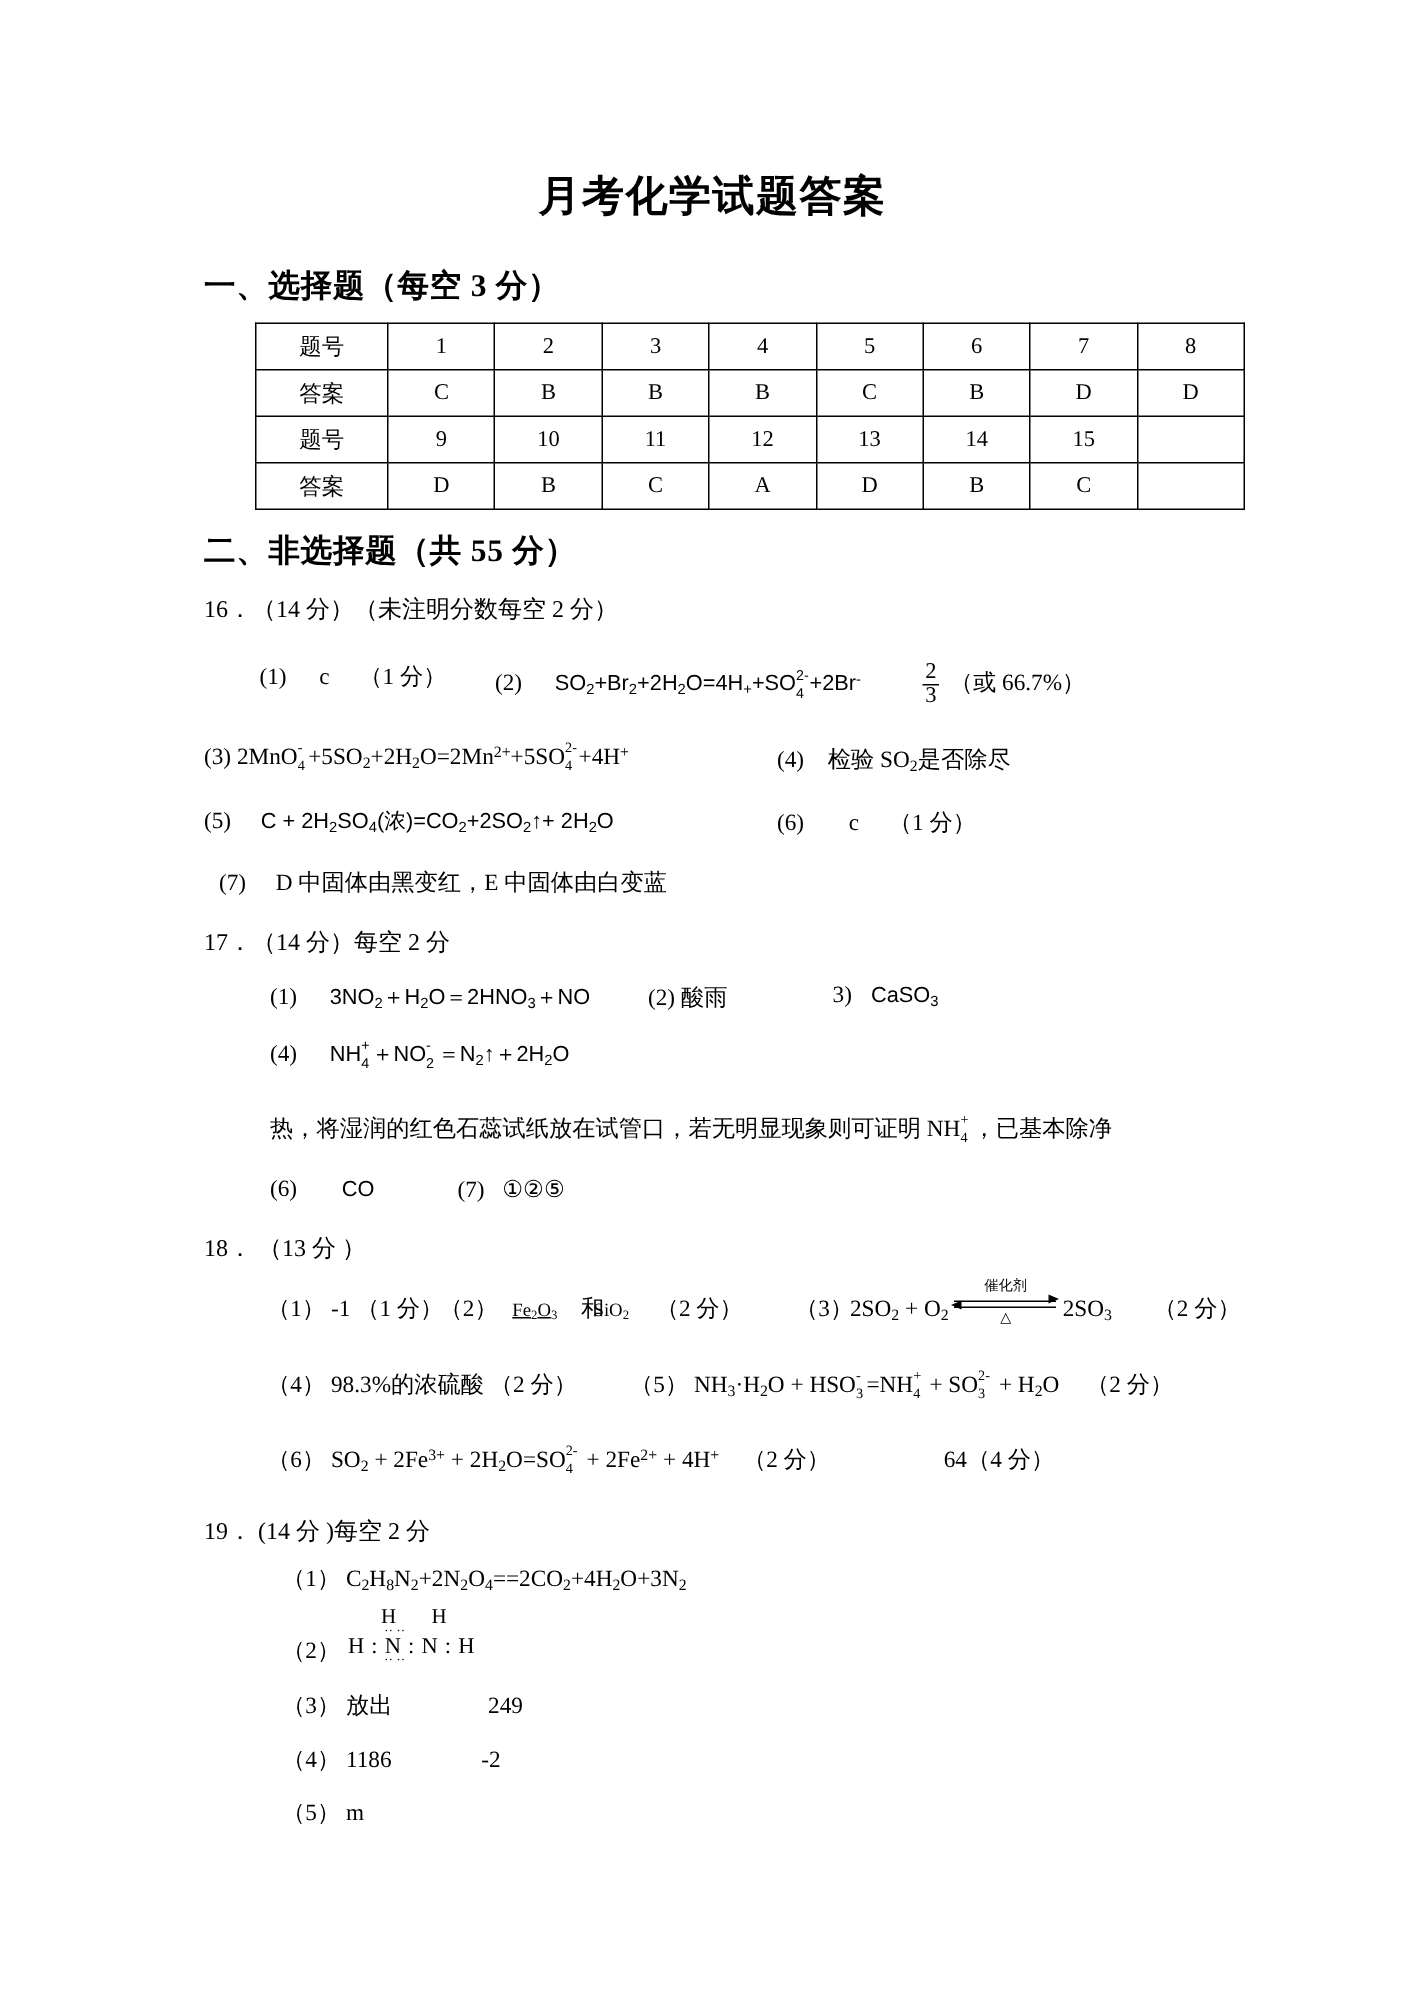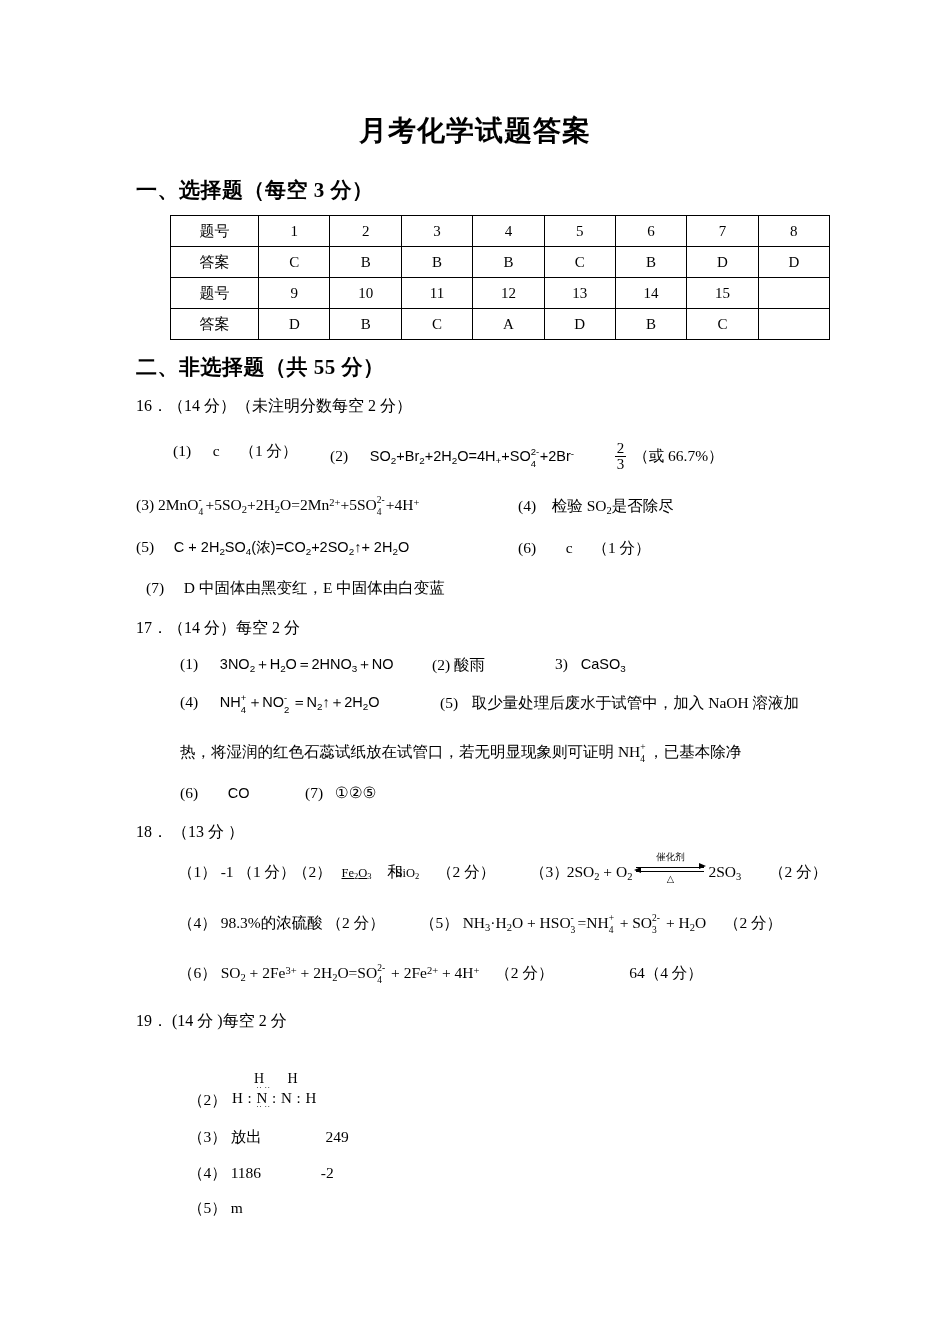--- a/index.html
+++ b/index.html
@@ -341,25 +341,20 @@
     <span style="display:inline-block;width:5px;"></span>
     <span class="sans">CaSO<sub>3</sub></span>
   </div>
 
   <div class="line" style="left:180px; top:693px;">
     <span>(4)</span>
     <span style="display:inline-block;width:14px;"></span>
     <span class="sans">NH<span class="ion"><span class="sp">+</span><span class="sb">4</span></span><span style="display:inline-block;width:7px;"></span>＋NO<span class="ion"><span class="sp">-</span><span class="sb">2</span></span><span style="display:inline-block;width:8px;"></span>＝N<sub>2</sub>↑＋2H<sub>2</sub>O</span>
   </div>
 
-  <div class="line" style="left:440px; top:693px;">
-    <span>(5)</span>
-    <span style="display:inline-block;width:6px;"></span>
-    <span class="cn">取少量处理后废水于试管中，加入 NaOH 溶液加</span>
-  </div>
 
   <div class="line" style="left:180px; top:742px;">
     <span class="cn">热，将湿润的红色石蕊试纸放在试管口，若无明显现象则可证明 NH</span><span class="ion"><span class="sp">+</span><span class="sb">4</span></span><span style="display:inline-block;width:8px;"></span><span class="cn">，已基本除净</span>
   </div>
 
   <div class="line" style="left:180px; top:784px;">
     <span>(6)</span>
     <span style="display:inline-block;width:22px;"></span>
     <span class="sans">CO</span>
   </div>
@@ -413,20 +408,24 @@
     <span class="cn">（6）</span>
     <span>SO<sub>2</sub> + 2Fe<sup>3+</sup> + 2H<sub>2</sub>O=SO<span class="ion"><span class="sp">2-</span><span class="sb">4</span></span><span style="display:inline-block;width:10px;"></span> + 2Fe<sup>2+</sup> + 4H<sup>+</sup></span>
     <span style="display:inline-block;width:8px;"></span>
     <span class="cn">（2 分）</span>
     <span style="display:inline-block;width:68px;"></span>
     <span class="cn">64（4 分）</span>
   </div>
 
   <div class="line qnum" style="left:136px; top:1011px;font-family:Liberation Serif, serif;">19． (14 分 )每空 2 分</div>
 
+  <div class="line" style="left:188px; top:1042px;">
+    <span class="cn">（1）</span>
+    <span>C<sub>2</sub>H<sub>8</sub>N<sub>2</sub>+2N<sub>2</sub>O<sub>4</sub>==2CO<sub>2</sub>+4H<sub>2</sub>O+3N<sub>2</sub></span>
+  </div>
 
   <div class="line" style="left:188px; top:1090px;">
     <span class="cn">（2）</span>
   </div>
 
   <div class="lewis" style="left:232px; top:1072px;">
     <span class="dotrow top">H H</span>
     <span class="dotrow dots-above">·· ··</span>
     <span class="dotrow mid">H : N : N : H</span>
     <span class="dotrow dots-below">·· ··</span>

